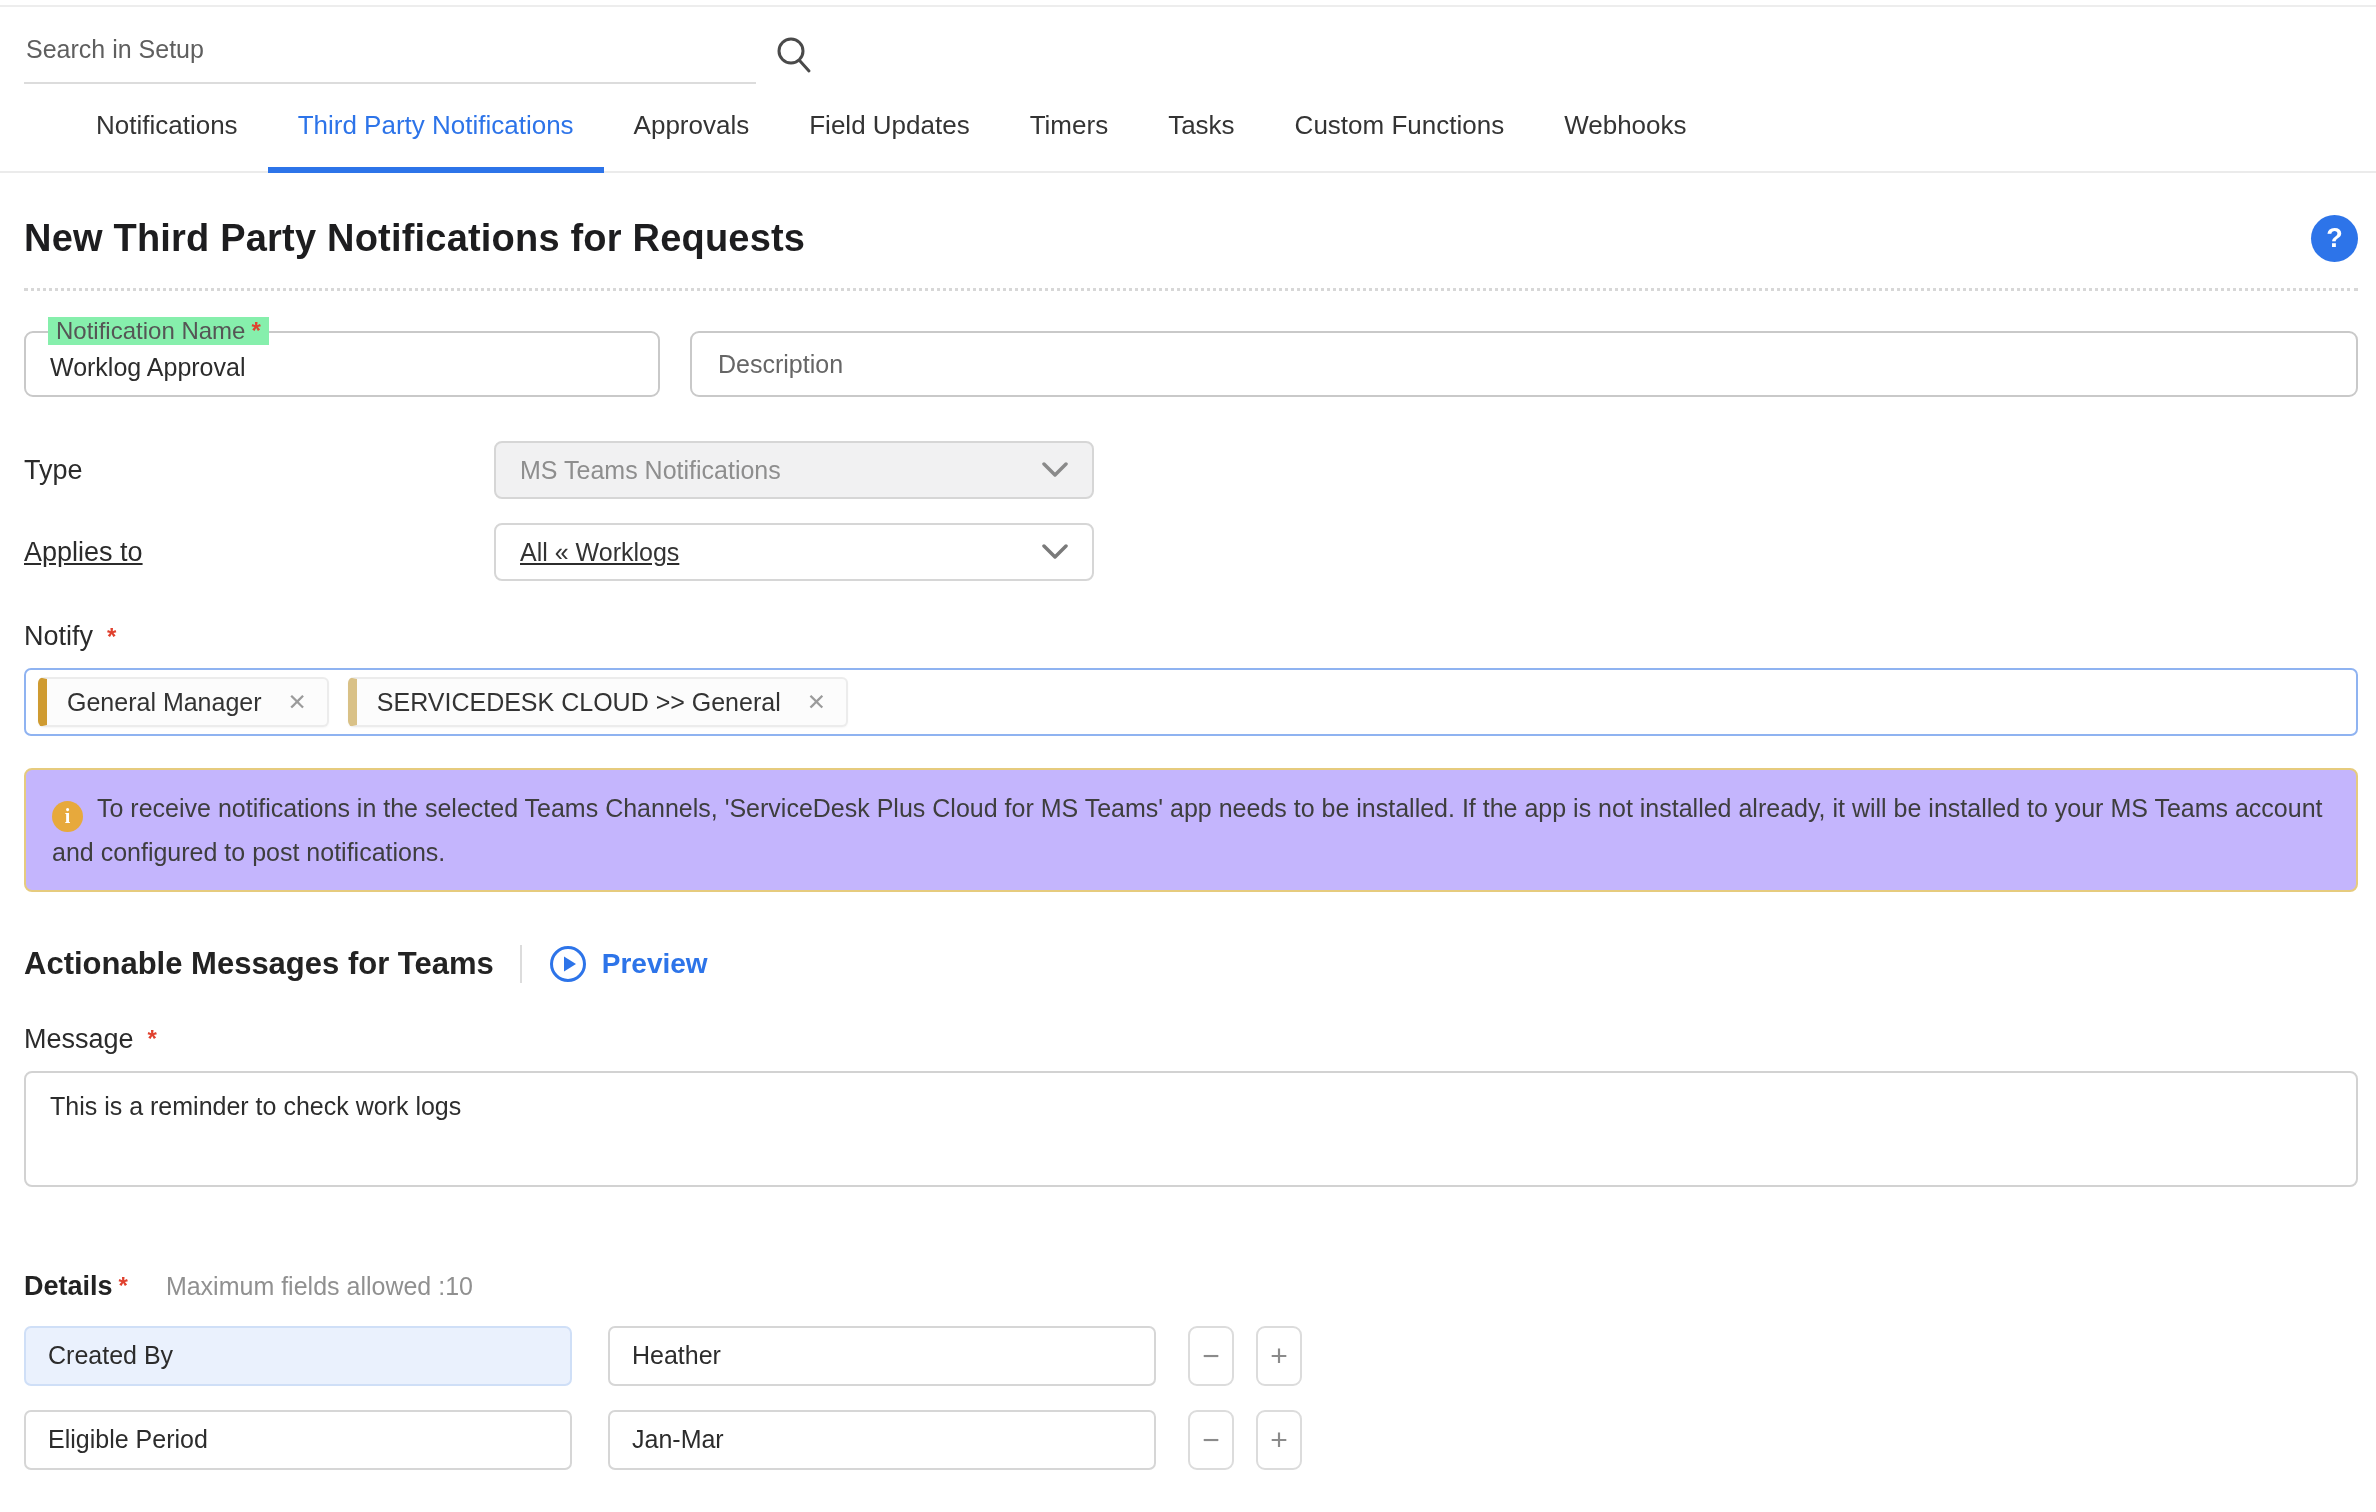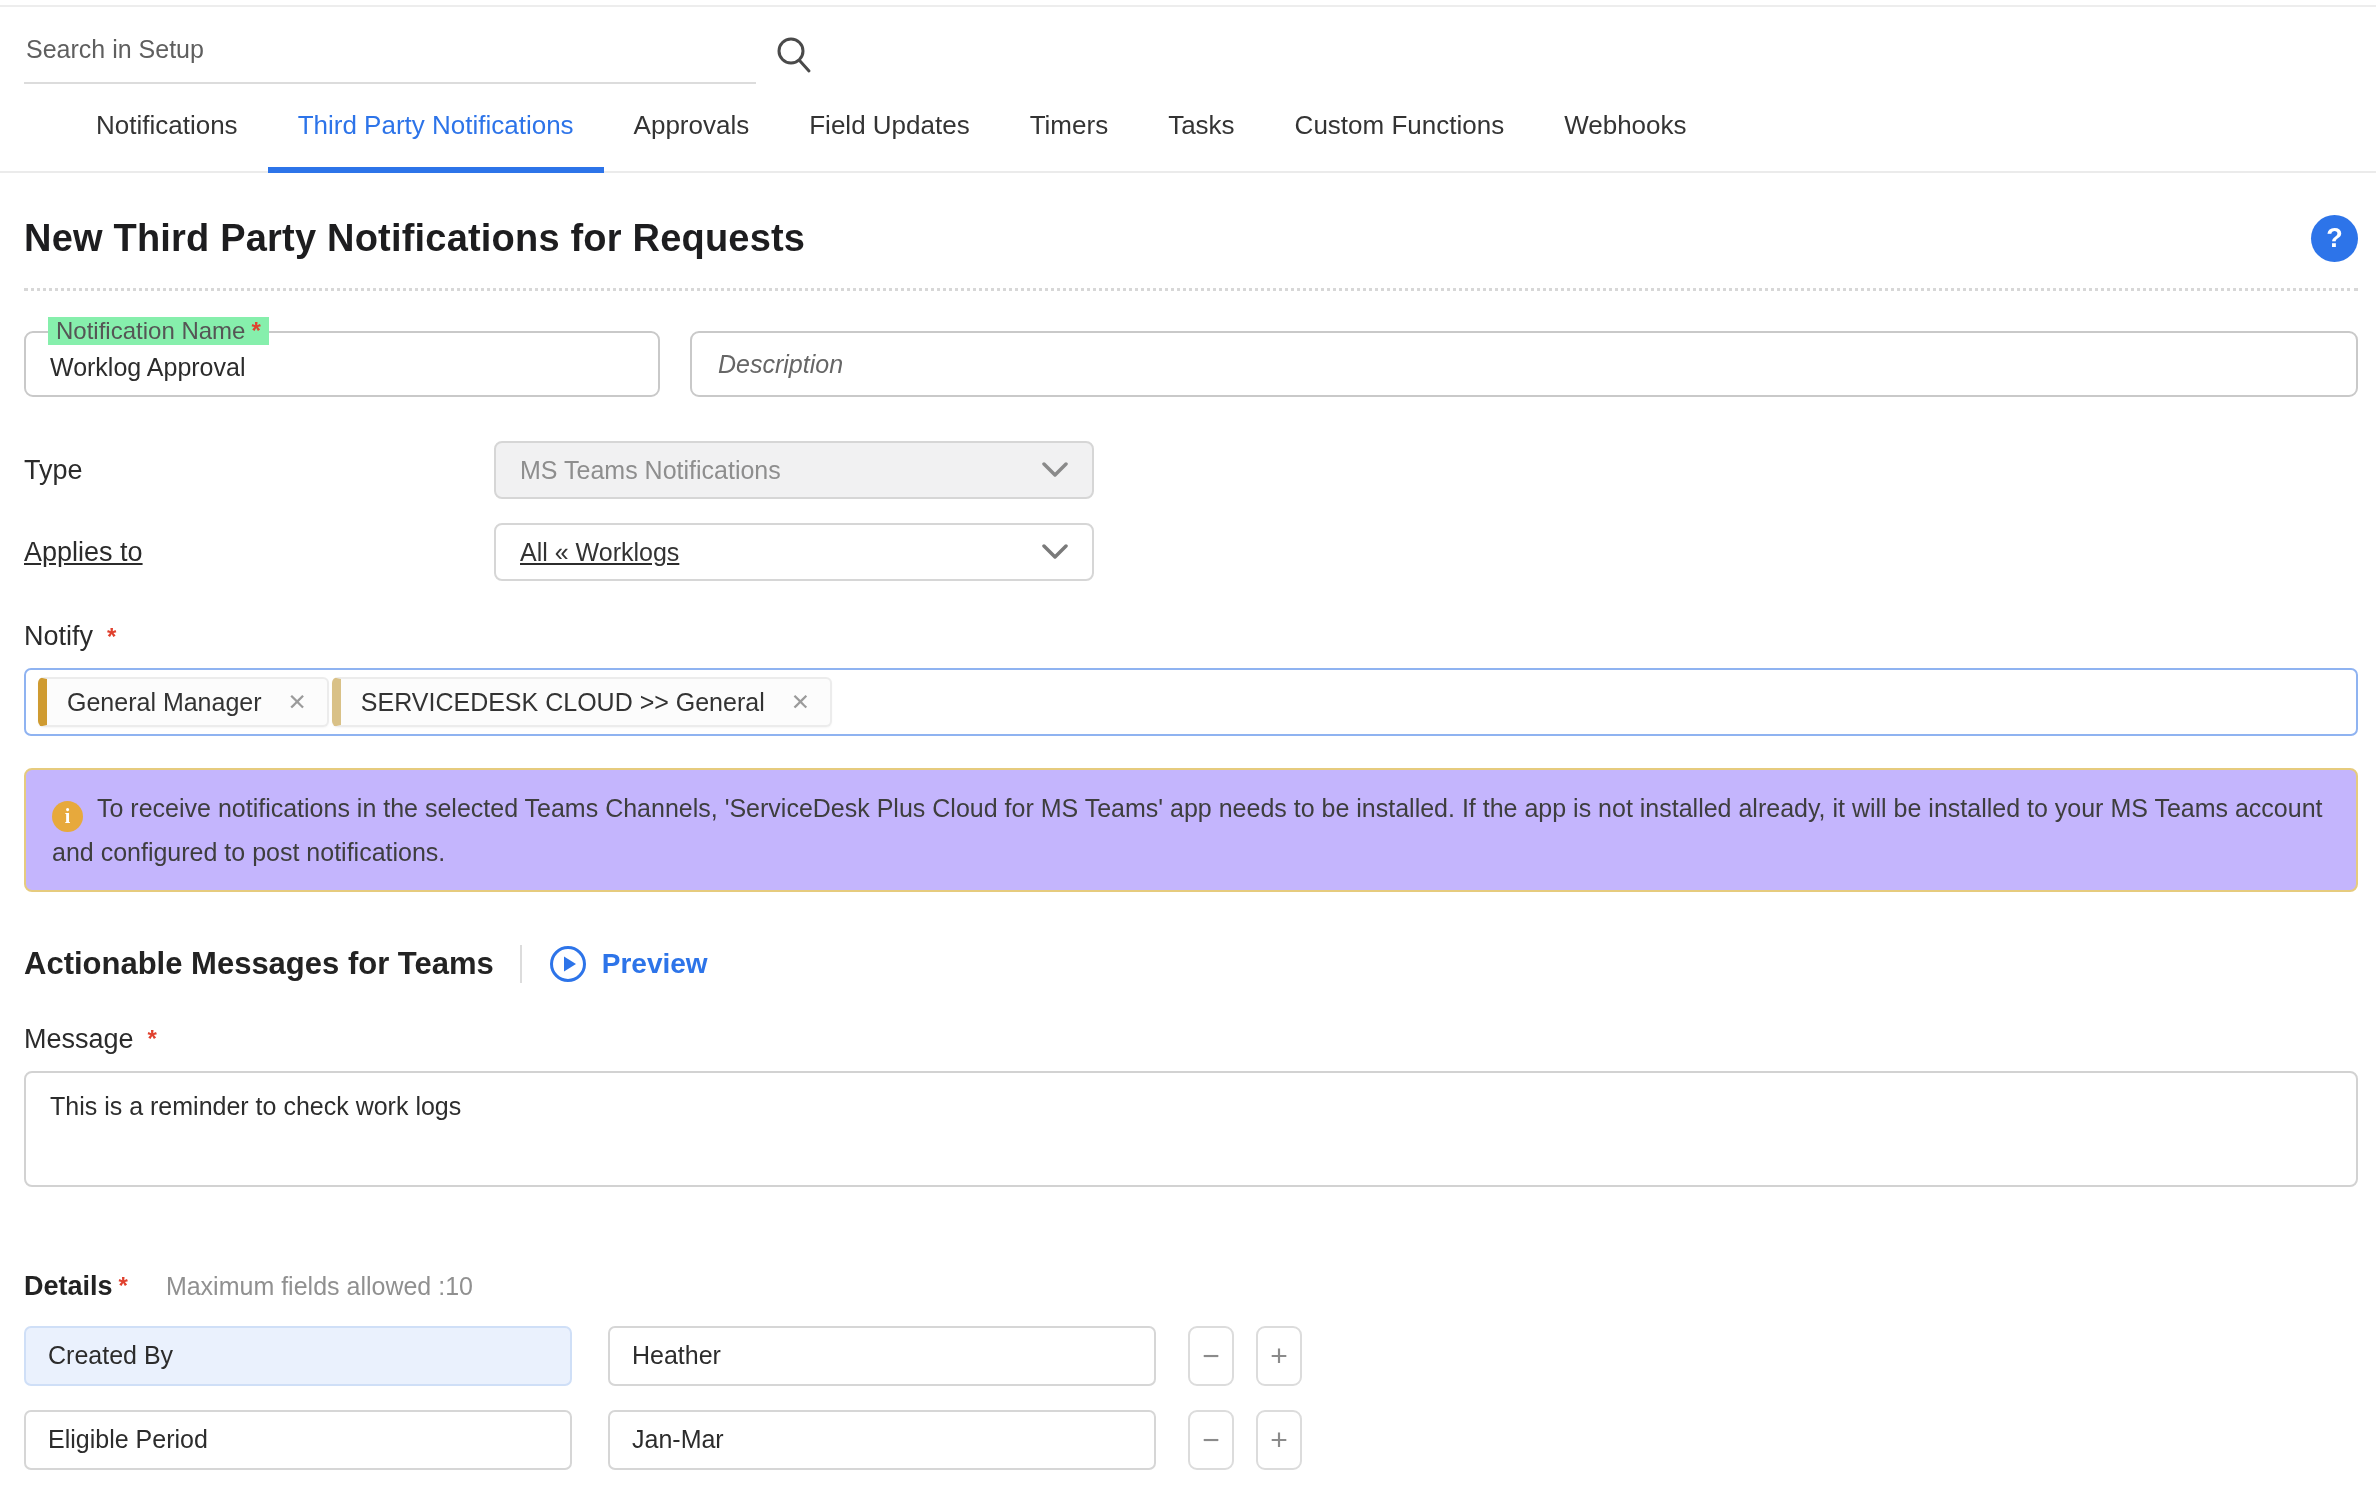--- a/index.html
+++ b/index.html
@@ -32,34 +32,34 @@
   .title-row { display:flex; justify-content:space-between; align-items:center; margin-top:42px; }
   .page-title { font-size:38px; font-weight:bold; color:#1d1d1f; letter-spacing:.2px; }
   .help-btn { width:47px; height:47px; border-radius:50%; background:#2d74e9; color:#fff; font-size:27px; font-weight:bold; display:flex; align-items:center; justify-content:center; cursor:pointer; border:none; }
   .dotted { margin-top:26px; border-top:3px dotted #d7d7d7; }
 
   
   .name-desc-row { display:flex; gap:30px; margin-top:40px; }
   .outlined { width:636px; height:66px; border:2px solid #c9c9c9; border-radius:9px; position:relative; background:#fff; }
   .outlined label { position:absolute; top:-16px; left:22px; background:#86efac; padding:0 8px; font-size:24px; color:#555; white-space:nowrap; }
   .outlined input { width:100%; height:100%; border:0; outline:0; padding:6px 24px 0; font-size:25px; color:#2c2c2c; border-radius:9px; }
-  .desc-input { flex:1; height:66px; border:2px solid #c9c9c9; border-radius:9px; padding:0 26px; font-size:25px; color:#15803d; outline:0;font-style:italic; }
+  .desc-input { flex:1; height:66px; border:2px solid #c9c9c9; border-radius:9px; padding:0 26px; font-size:25px; color:#15803d; outline:0; }
   .desc-input::placeholder { color:#666; opacity:1; }
   .req { color:#e0412e; font-size:24px; font-weight:bold; margin-left:6px; }
 
   
   .select-row { display:flex; align-items:center; margin-top:44px; }
   .select-row + .select-row { margin-top:24px;text-decoration:underline; }
   .select-label { width:470px; font-size:27px; color:#2b2b2b; }
   .select-box { width:600px; height:58px; border:2px solid #d6d6d6; border-radius:8px; background:#fff; display:flex; align-items:center; justify-content:space-between; padding:0 24px; font-size:25px; color:#333; cursor:pointer; }
   .select-box.disabled { background:#f1f1f2; color:#8e8e8e; cursor:default; }
 
   
   .field-label { margin-top:40px; display:flex; align-items:center; font-size:27px; color:#2b2b2b; }
-  .chips-box { margin-top:16px; height:68px; border:2px solid #8fb3f1; border-radius:7px; display:flex; align-items:center; padding:0 12px; gap:3px; background:#fff; }
+  .chips-box { margin-top:16px; height:68px; border:2px solid #8fb3f1; border-radius:7px; display:flex; align-items:center; padding:0 12px; gap:19px; background:#fff; }
   .chip { display:inline-flex; align-items:center; height:50px; background:#fcfcfc; border:2px solid #ececec; border-left-width:9px; border-radius:6px; padding:0 20px; gap:26px; font-size:25px; color:#333; box-shadow:0 1px 2px rgba(0,0,0,.04); }
   .chip.gold { border-left-color:#cf9b31; }
   .chip.tan  { border-left-color:#d9c187; }
   .chip-x { color:#9b9b9b; font-size:23px; font-weight:bold; cursor:pointer; line-height:1; }
 
   
   .banner { margin-top:32px; background:#c4b5fd; border:2px solid #e6cb7e; border-radius:8px; padding:18px 26px; font-size:25px; line-height:40px; color:#3e3e3e; }
   .info-icon { display:inline-flex; width:31px; height:31px; border-radius:50%; background:#e7a93c; color:#fff; font-size:20px; font-weight:bold; align-items:center; justify-content:center; vertical-align:-6px; margin-right:14px; font-family:"Liberation Serif",serif; }
 
   

